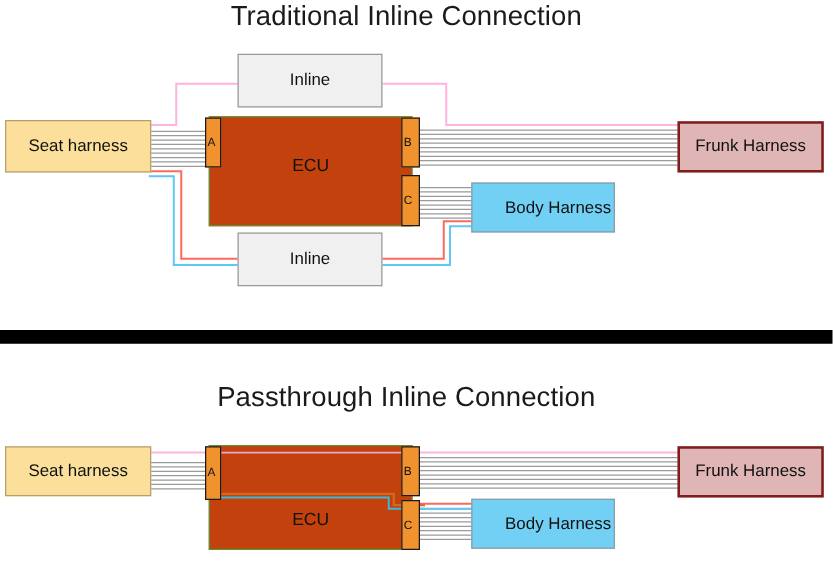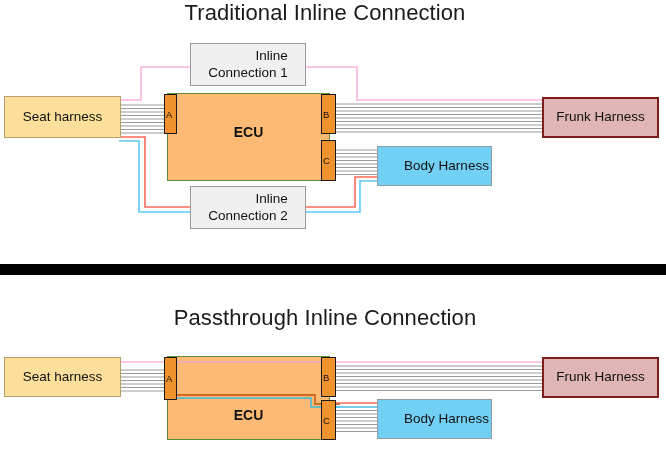--- a/index.html
+++ b/index.html
@@ -32,21 +32,21 @@
     align-items:center;
     justify-content:center;
     font-size:13.5px;
     color:#111;
     text-align:center;
     line-height:1.22;
   }
   .node.seat{background:#fbdf9b;border:1px solid #b5a06d;text-align:right;}
   .node.frunk{background:#e0b5b5;border:2px solid #7f1d1d;}
   .node.body{background:#72d0f4;border:1px solid #8e9ba2;padding-left:24px;}
-  .node.ecu{background:#fdba74;border:1px solid #5f8f34;justify-content:center;font-weight:bold;}
+  .node.ecu{background:#c2410c;border:1px solid #5f8f34;justify-content:center;}
   .node.inline{background:#f0f0f0;border:1px solid #9a9a9a;font-size:13.5px;text-align:right;}
   .ecu-label{position:absolute;font-size:14px;color:#111;}
 
   .conn{
     position:absolute;
     box-sizing:border-box;
     background:#f0922e;
     border:1.5px solid #1a1a1a;
     display:flex;
     align-items:center;
@@ -148,36 +148,34 @@
     </g>
   </svg>
 
   <div class="title" id="title-top">Traditional Inline Connection</div>
 
   <div class="node seat" style="left:4px;top:96px;width:117px;height:42px;">Seat harness</div>
 
   <div class="node inline" style="left:190px;top:43px;width:116px;height:43px;">
     <div>
       <div>Inline</div>
-      <div>Connection 1</div>
     </div>
   </div>
 
   <div class="node ecu" style="left:167px;top:93px;width:163px;height:88px;">
     <span class="ecu-label" style="top:30px;">ECU</span>
   </div>
 
   <div class="conn" style="left:164px;top:94px;width:13px;height:40px;">A</div>
   <div class="conn" style="left:321px;top:94px;width:15px;height:40px;">B</div>
   <div class="conn" style="left:321px;top:140px;width:15px;height:41px;">C</div>
 
   <div class="node inline" style="left:190px;top:186px;width:116px;height:43px;">
     <div>
       <div>Inline</div>
-      <div>Connection 2</div>
     </div>
   </div>
 
   <div class="node body" style="left:377px;top:146px;width:115px;height:40px;">Body Harness</div>
 
   <div class="node frunk" style="left:542px;top:97px;width:117px;height:41px;">Frunk Harness</div>
 
   <div class="divider" style="top:264px;"></div>
 
   <div class="title" id="title-bottom">Passthrough Inline Connection</div>

